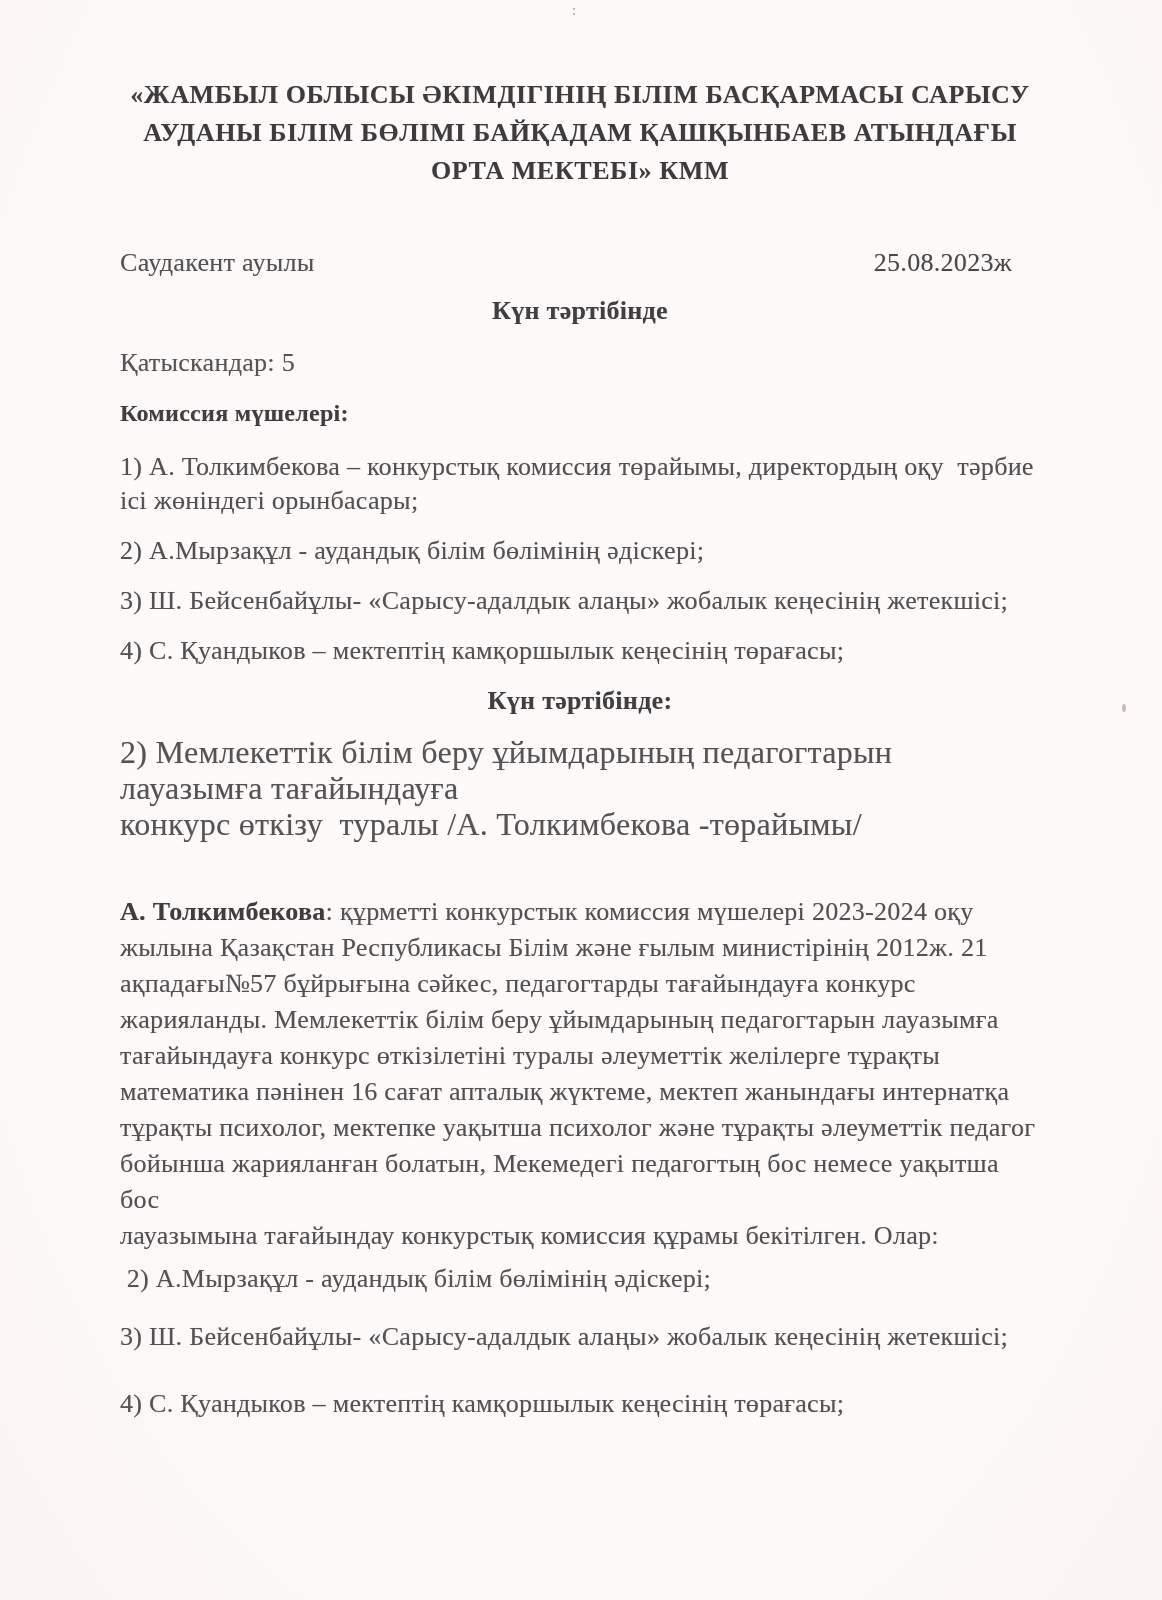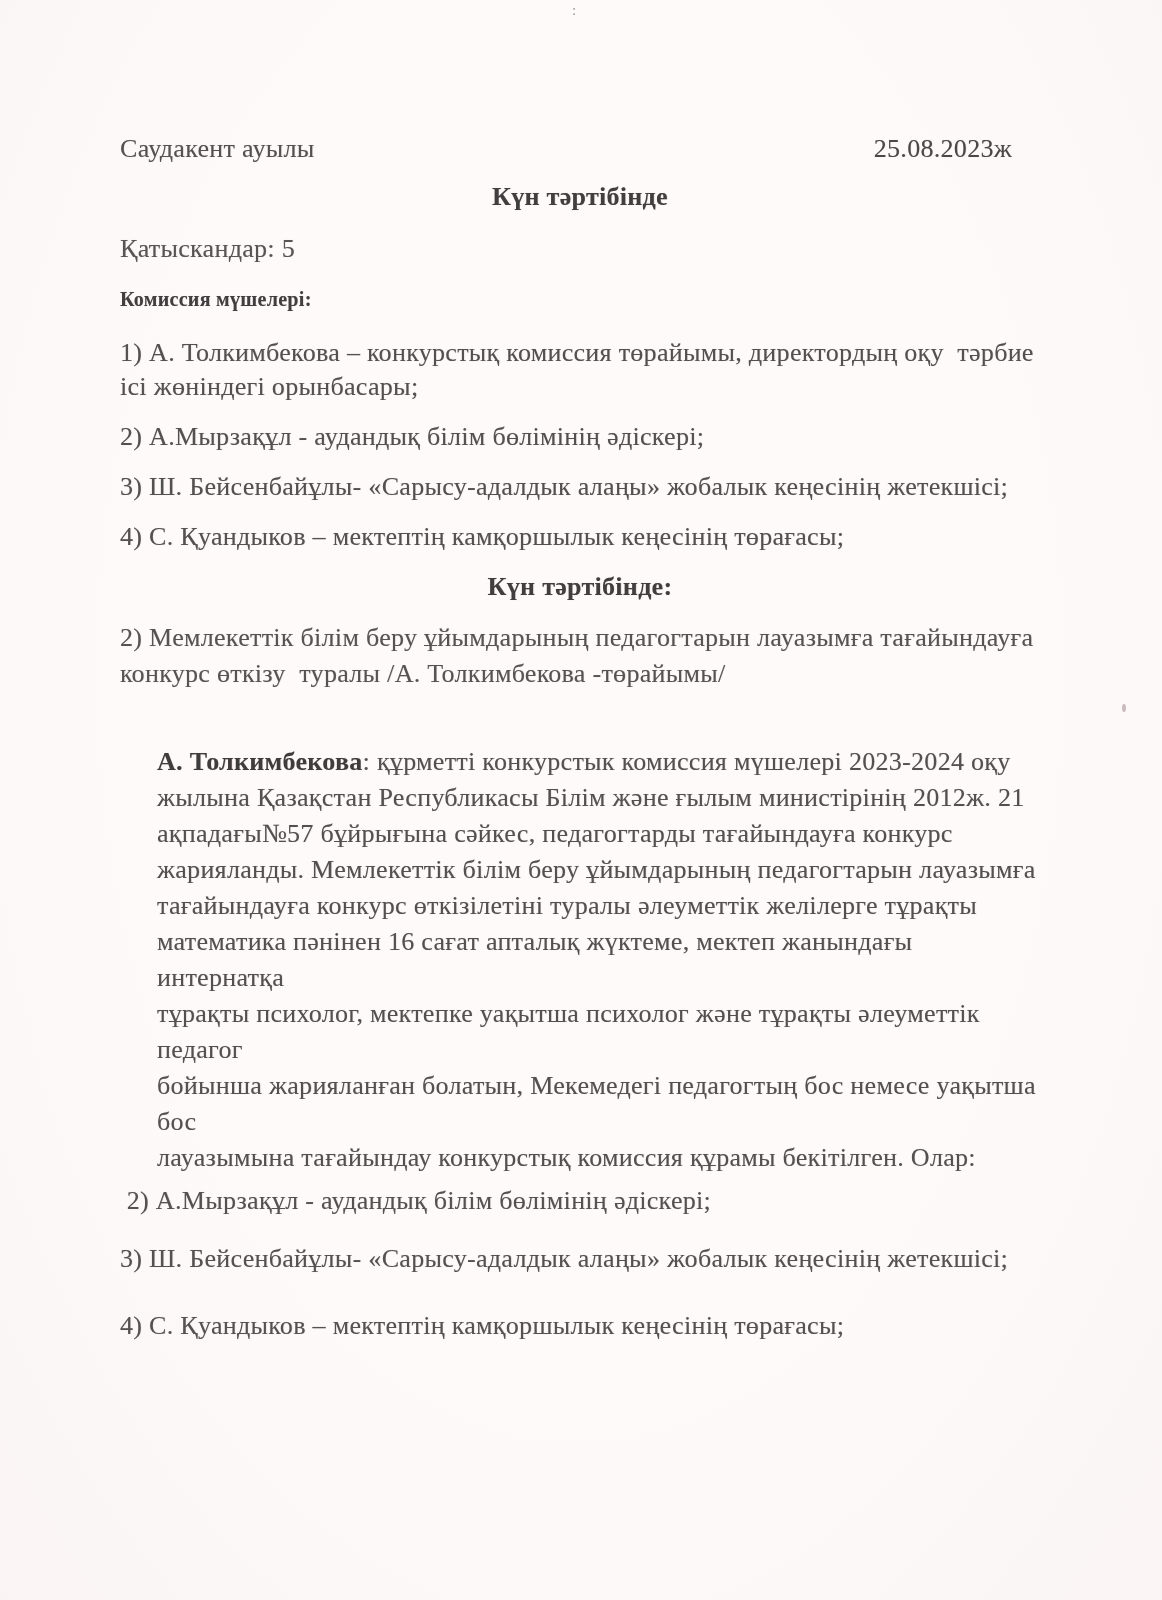--- a/index.html
+++ b/index.html
@@ -59,41 +59,41 @@
   }
   .section-head.top { margin-top: 14px; }
   .attendees {
     margin: 18px 0 0 0;
     font-size: 26px;
     line-height: 34px;
     color: #585354;
   }
   .members-head {
     margin: 16px 0 0 0;
-    font-size: 20px;
+    font-size: 24px;
     font-weight: 700;
     line-height: 34px;
     color: #413e3f;
   }
   .members { margin-top: 20px; }
   .member {
     margin: 0 0 16px 0;
     font-size: 26px;
     line-height: 34px;
     white-space: pre-wrap;
     color: #535051;
   }
   .agenda-item {
     margin: 16px 0 0 0;
-    font-size: 26px;
+    font-size: 32px;
     line-height: 36px;
     white-space: pre-wrap;
     color: #575354;
   }
-  .speech { margin-top: 52px; margin-left: 37px; }
+  .speech { margin-top: 52px; }
   .speech p {
     margin: 0;
     font-size: 26px;
     line-height: 36px;
     white-space: pre-wrap;
     color: #545051;
   }
   .speaker { font-weight: 700; color: #3f3c3d; }
   .repeat-item {
     margin: 0;
@@ -120,20 +120,23 @@
   }
 </style>
 </head>
 <body>
 
 <div class="page">
 
   <div class="artifact colon">:</div>
   <div class="artifact speck"></div>
 
+  <h1 class="org-title">«ЖАМБЫЛ ОБЛЫСЫ ӘКІМДІГІНІҢ БІЛІМ БАСҚАРМАСЫ САРЫСУ
+АУДАНЫ БІЛІМ БӨЛІМІ БАЙҚАДАМ ҚАШҚЫНБАЕВ АТЫНДАҒЫ
+ОРТА МЕКТЕБІ» КММ</h1>
 
   <div class="meta-row">
     <span class="place">Саудакент ауылы</span>
     <span class="date">25.08.2023ж</span>
   </div>
 
 
   <h3 class="section-head top">Күн тәртібінде</h3>
 
   <p class="attendees">Қатыскандар: 5</p>

